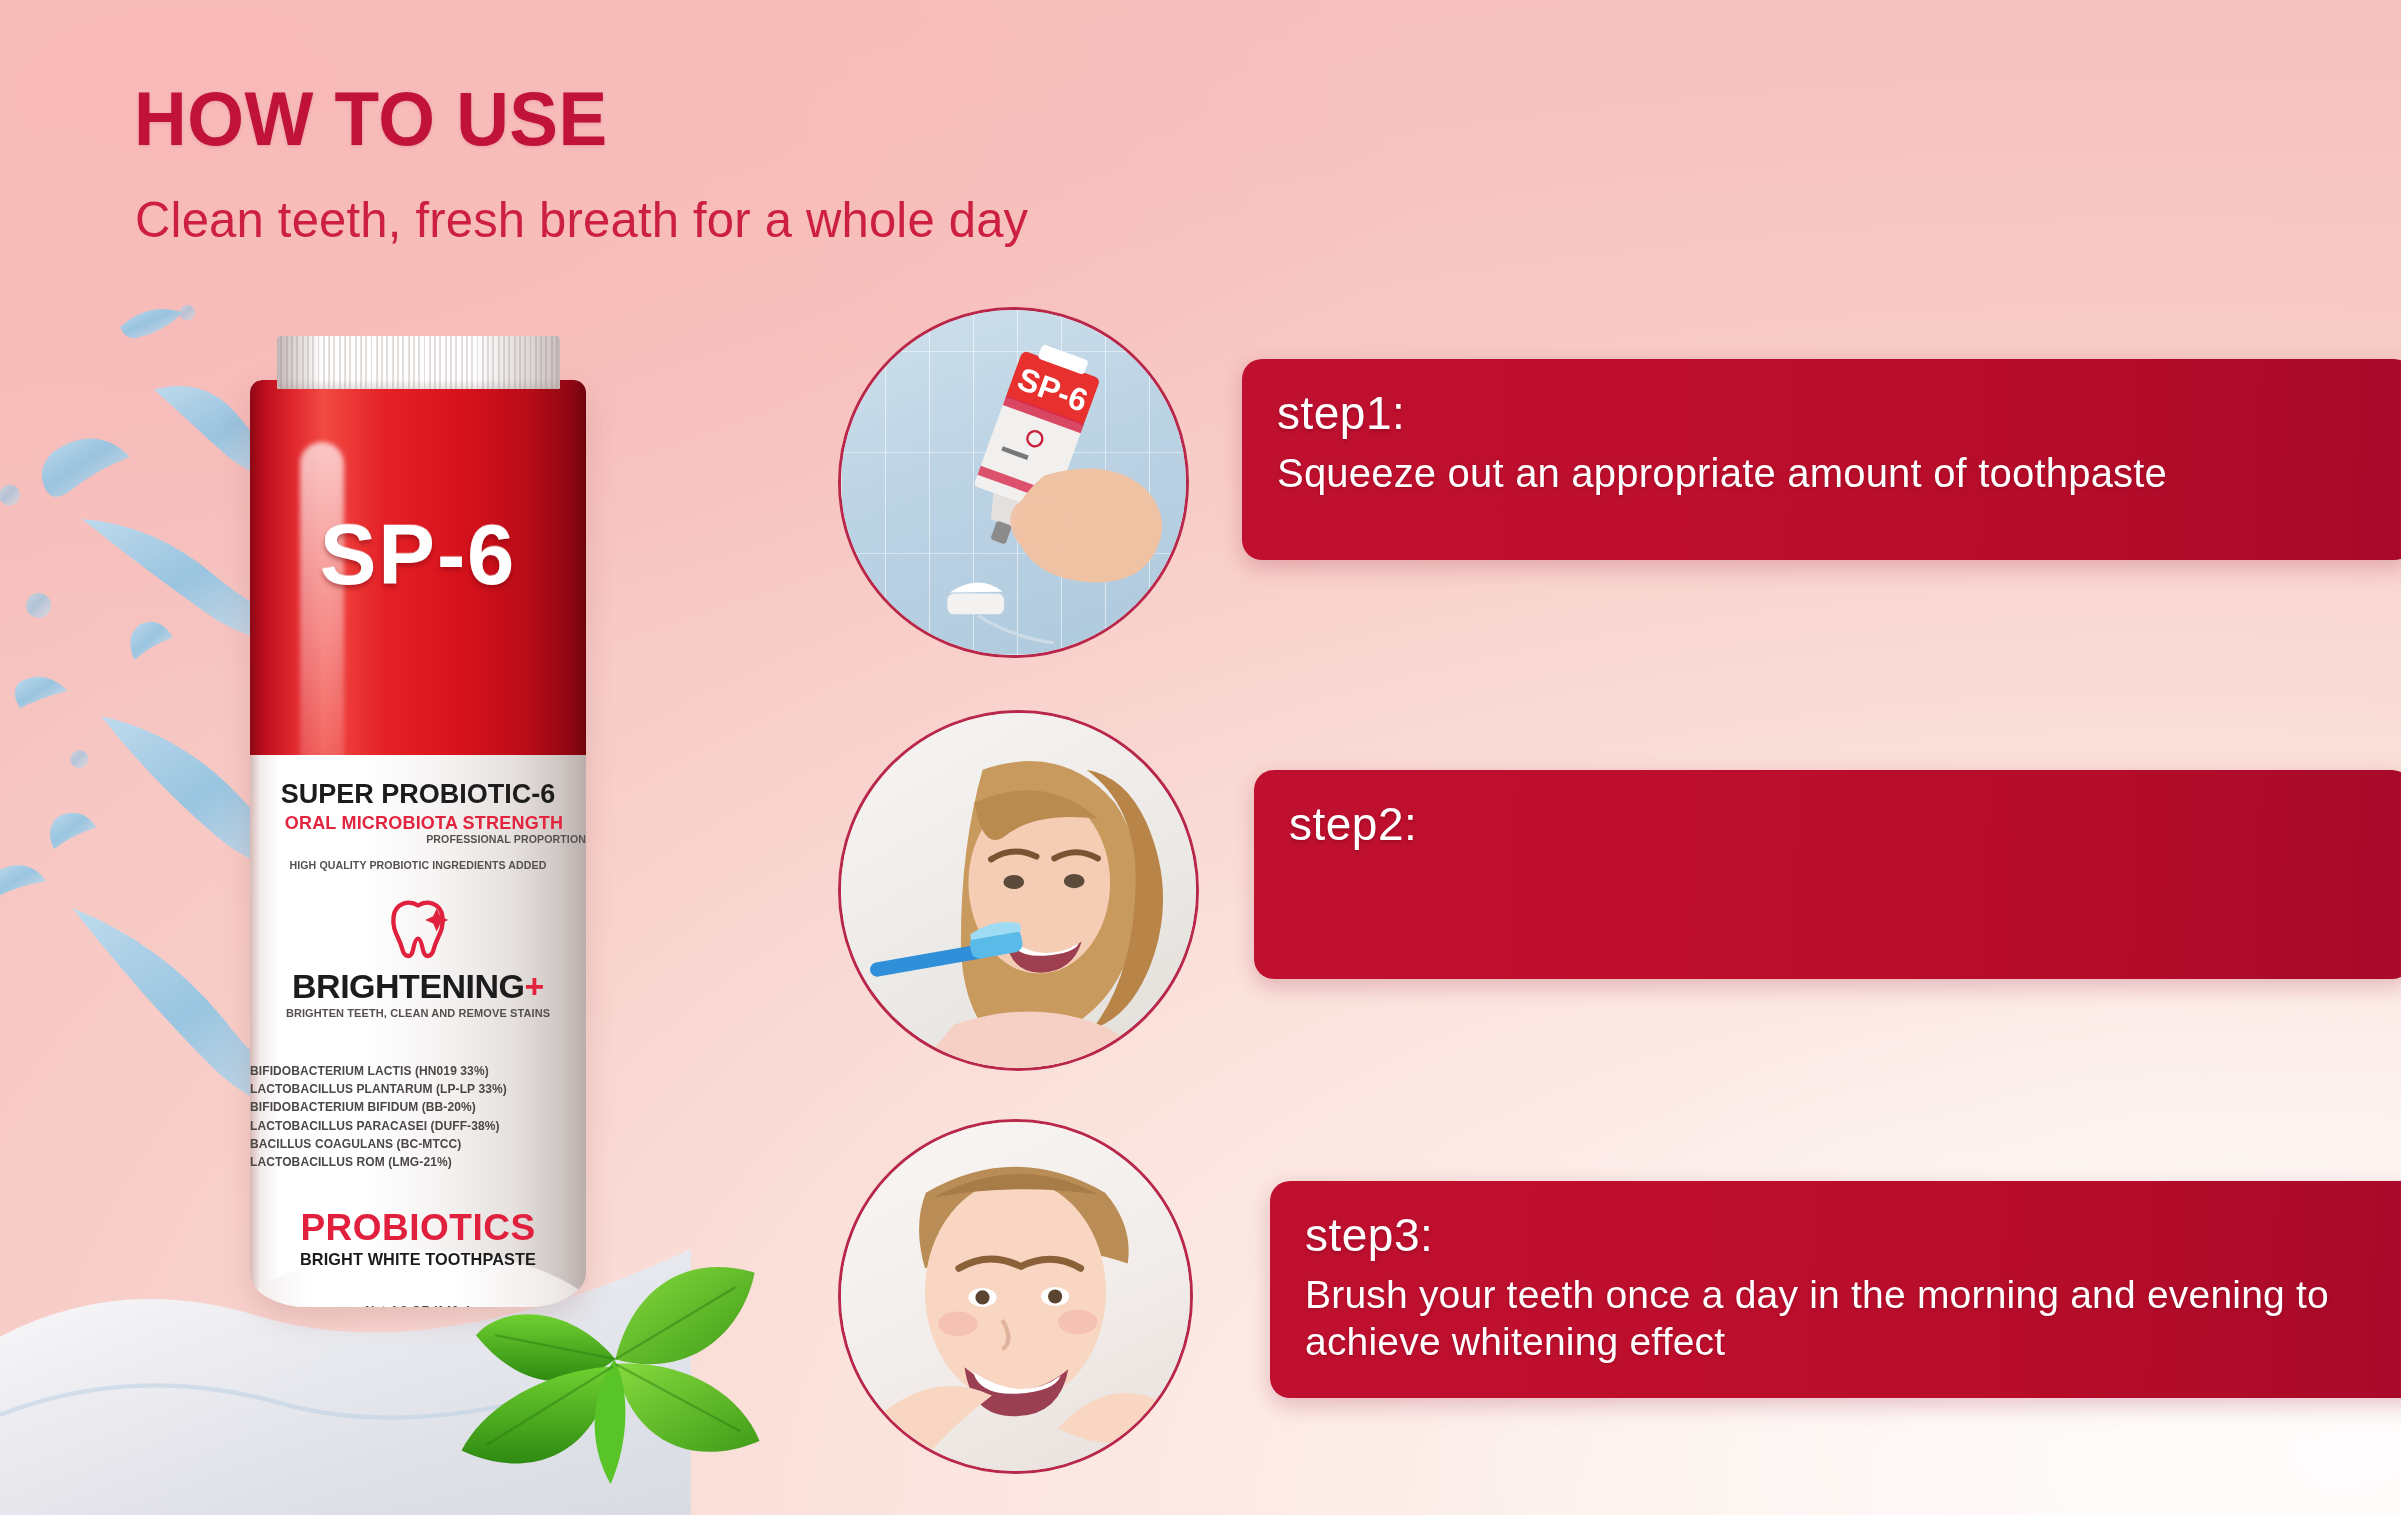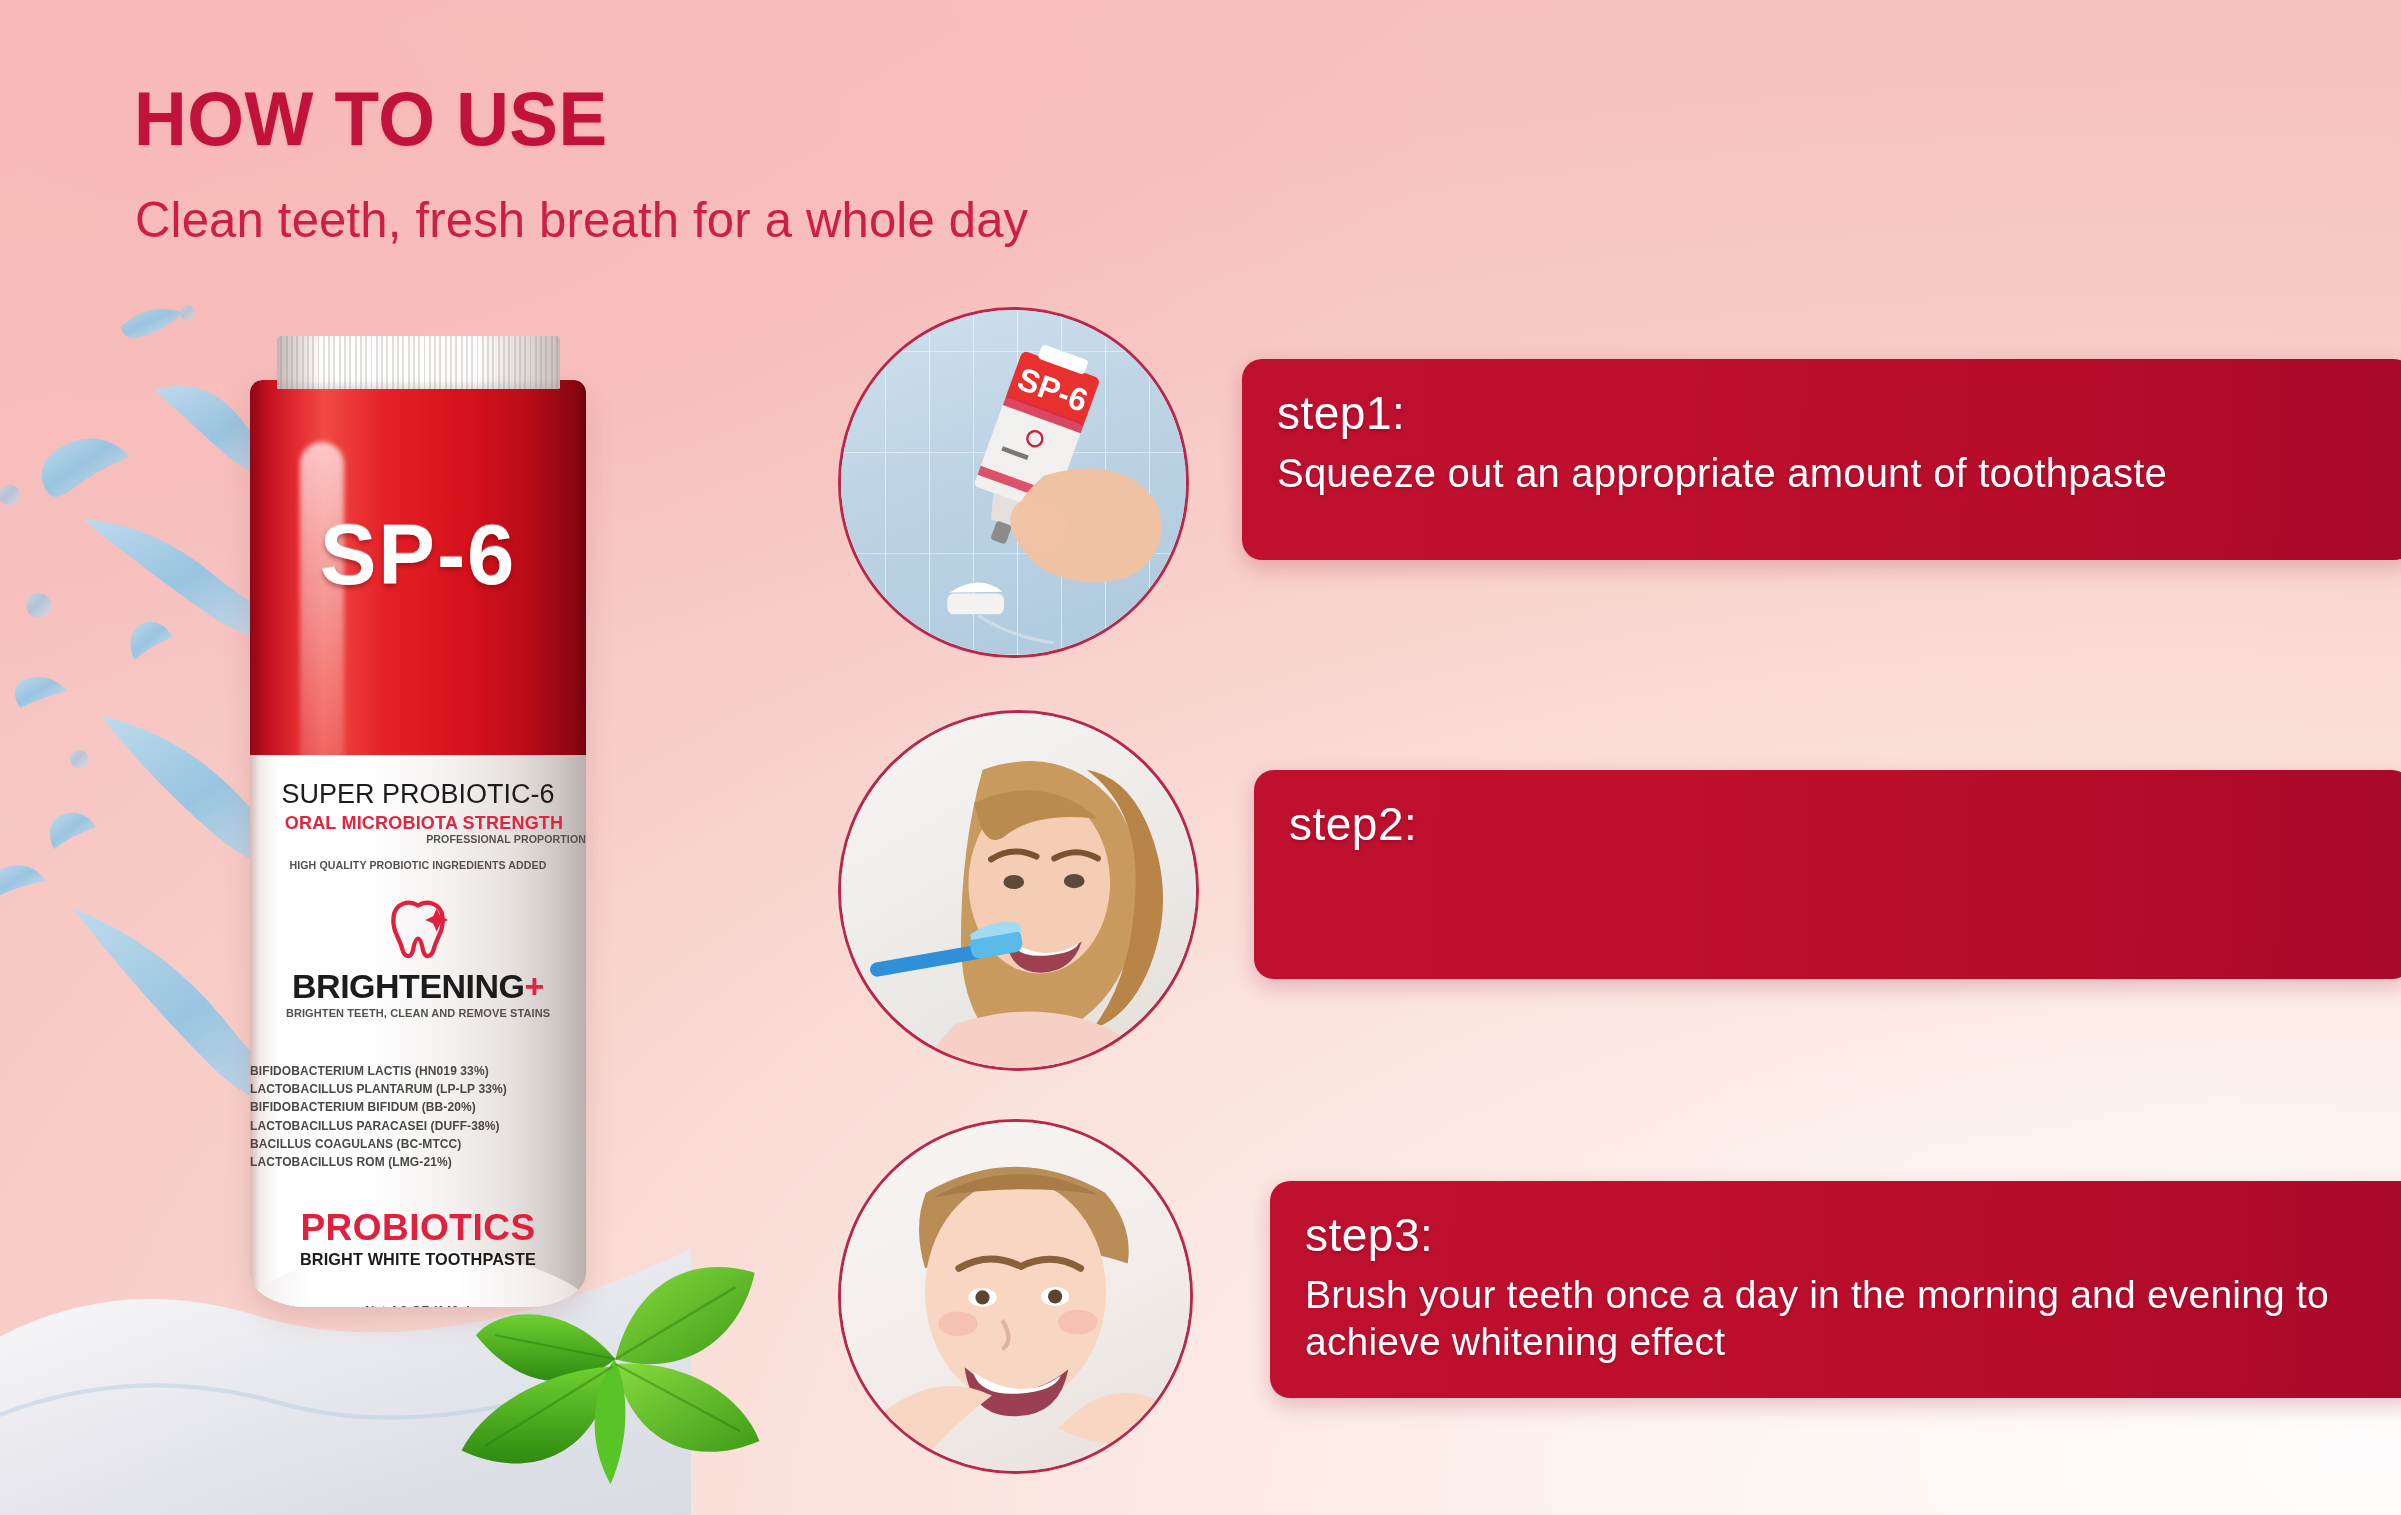--- a/index.html
+++ b/index.html
@@ -93,21 +93,21 @@
   }
   #sp6{
     position:absolute; left:0; right:0; top:126px;
     text-align:center; color:#ffffff;
     font-size:85px; font-weight:700; letter-spacing:1.9px;
     font-family:"Liberation Sans",sans-serif;
     text-shadow:0 2.9px 4.8px rgba(110,0,10,.45), 0 -1.4px 0 rgba(255,255,255,.35);
   }
 
   .tube-txt{ position:absolute; left:0; right:0; text-align:center; }
-  #t-super{ top:399px; font-size:27px; font-weight:400; color:#1c1c1c; letter-spacing:0px; }
+  #t-super{ top:399px; font-size:27px; font-weight:700; color:#1c1c1c; letter-spacing:0px; }
   #t-oral { top:433px; font-size:18px; font-weight:700; color:#e3243f; letter-spacing:0.2px;padding-left:12px; }
   #t-prof { top:453px; font-size:10.6px; font-weight:600; color:#55504f; letter-spacing:0.1px;text-align:right; }
   #t-high { top:479px; font-size:10.6px; font-weight:600; color:#55504f; letter-spacing:0.1px; }
   #tooth-icon{ position:absolute; left:0; right:0; top:514px; text-align:center; }
   #t-bright{ top:587px; font-size:34px; font-weight:700; color:#1c1c1c; letter-spacing:-0.5px; }
   #t-bright .plus{ color:#e3243f; }
   #t-brightsub{ top:627px; font-size:11px; font-weight:600; color:#55504f; letter-spacing:0.1px; }
   #strains{ position:absolute; left:0; right:0; top:682px; }
   #strains div{ font-size:12px; line-height:1.52; color:#4b4746; font-weight:600; letter-spacing:0.1px; }
   #t-prob { top:827px; font-size:37px; font-weight:700; color:#e0203c; letter-spacing:0.5px; }

